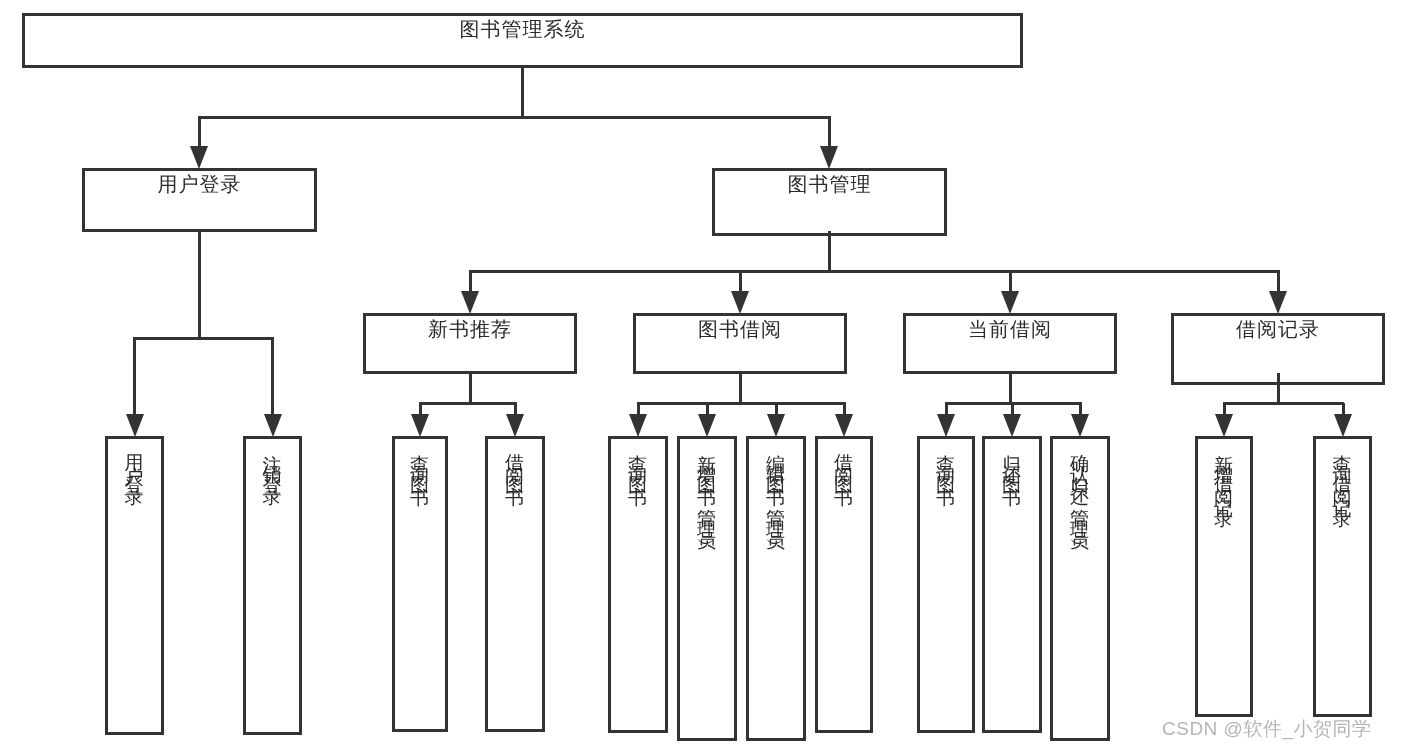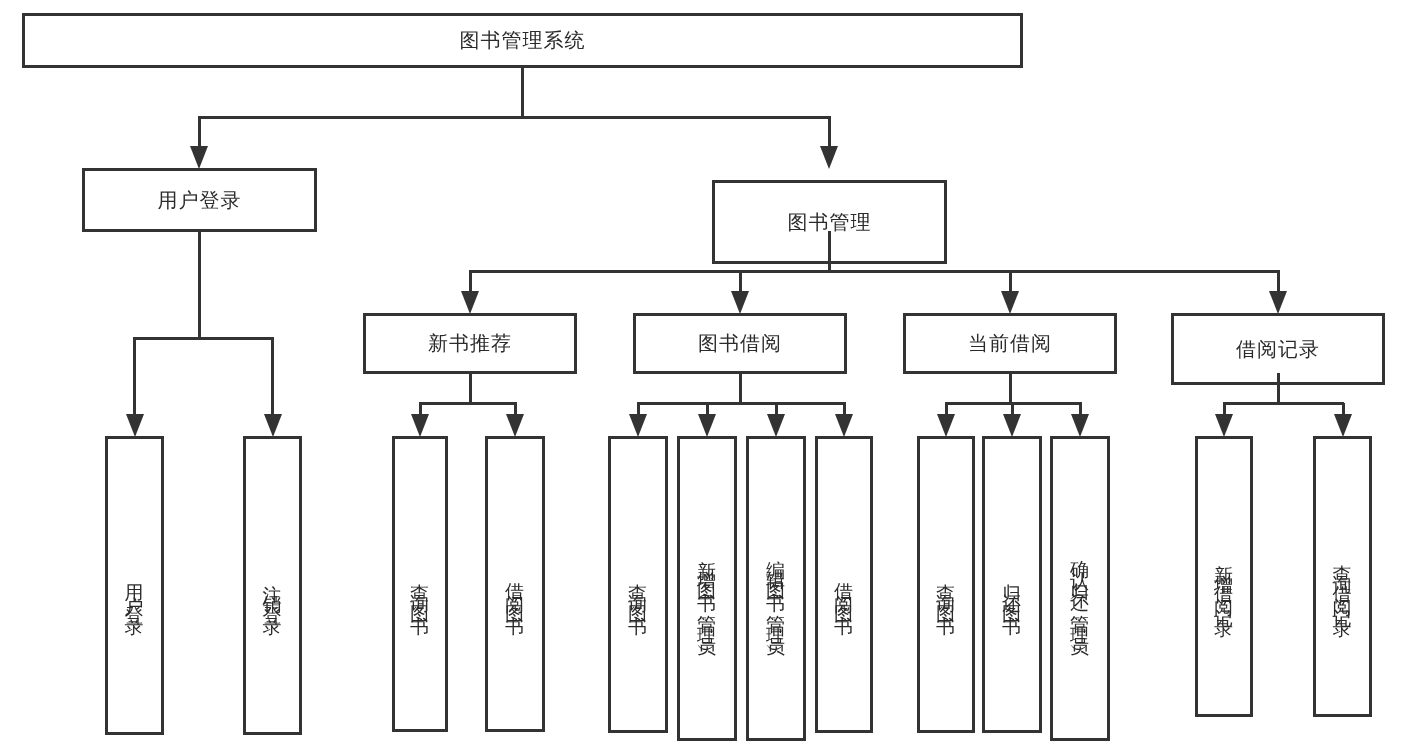--- a/index.html
+++ b/index.html
@@ -6,21 +6,21 @@
     --background:#ffffff; --line:#333333; --box-border:#333333;
     --text:#2b2b2b; --watermark:#b5b5b5;
   }
   html,body{margin:0;padding:0;background:var(--background);}
   .canvas{
     position:relative;width:1405px;height:747px;background:var(--background);
     font-family:"Liberation Sans","DejaVu Sans",sans-serif;overflow:hidden;
   }
   .node{
     position:absolute;background:#fff;border:3px solid var(--box-border);
-    box-sizing:border-box;display:flex;align-items:center;justify-content:center;
+    box-sizing:border-box;display:flex;justify-content:center;
     color:var(--text);
   }
   .node .lbl{font-size:20px;letter-spacing:1px;white-space:nowrap;}
   .node.vert .lbl{
     writing-mode:vertical-rl;text-orientation:mixed;
     font-size:19px;letter-spacing:11px;line-height:1;margin-bottom:-11px;white-space:normal;
   }
   .vline{position:absolute;width:3px;background:var(--line);}
   .hline{position:absolute;height:3px;background:var(--line);}
   .arrow{
@@ -45,21 +45,21 @@
   <div class="vline" style="left:521px;top:67px;height:50px"></div>
   <div class="hline" style="left:197.5px;top:115.5px;width:633px"></div>
   <div class="vline" style="left:197.5px;top:117px;height:32px"></div>
   <div class="vline" style="left:827.5px;top:117px;height:32px"></div>
   <div class="arrow" style="left:190px;top:146px"></div>
   <div class="arrow" style="left:820px;top:146px"></div>
 
   <div class="node" style="left:82px;top:168px;width:235px;height:64px">
     <span class="lbl">用户登录</span>
   </div>
-  <div class="node" style="left:712px;top:180px;width:235px;height:84px">
+  <div class="node" style="left:712px;top:168px;width:235px;height:68px">
     <span class="lbl">图书管理</span>
   </div>
 
   <div class="vline" style="left:197.5px;top:231px;height:107px"></div>
   <div class="hline" style="left:133px;top:336.5px;width:141px"></div>
   <div class="vline" style="left:133px;top:338px;height:78px"></div>
   <div class="vline" style="left:271px;top:338px;height:78px"></div>
   <div class="arrow" style="left:125.5px;top:414px"></div>
   <div class="arrow" style="left:263.5px;top:414px"></div>
 
@@ -158,14 +158,15 @@
     <span class="lbl">确认归还（管理员）</span>
   </div>
 
   <div class="node vert" style="left:1195px;top:436px;width:58px;height:281px">
     <span class="lbl">新增借阅记录</span>
   </div>
   <div class="node vert" style="left:1313px;top:436px;width:59px;height:281px">
     <span class="lbl">查询借阅记录</span>
   </div>
 
+  <div class="watermark">CSDN @软件_小贺同学</div>
 
 </div>
 
 </body></html>

